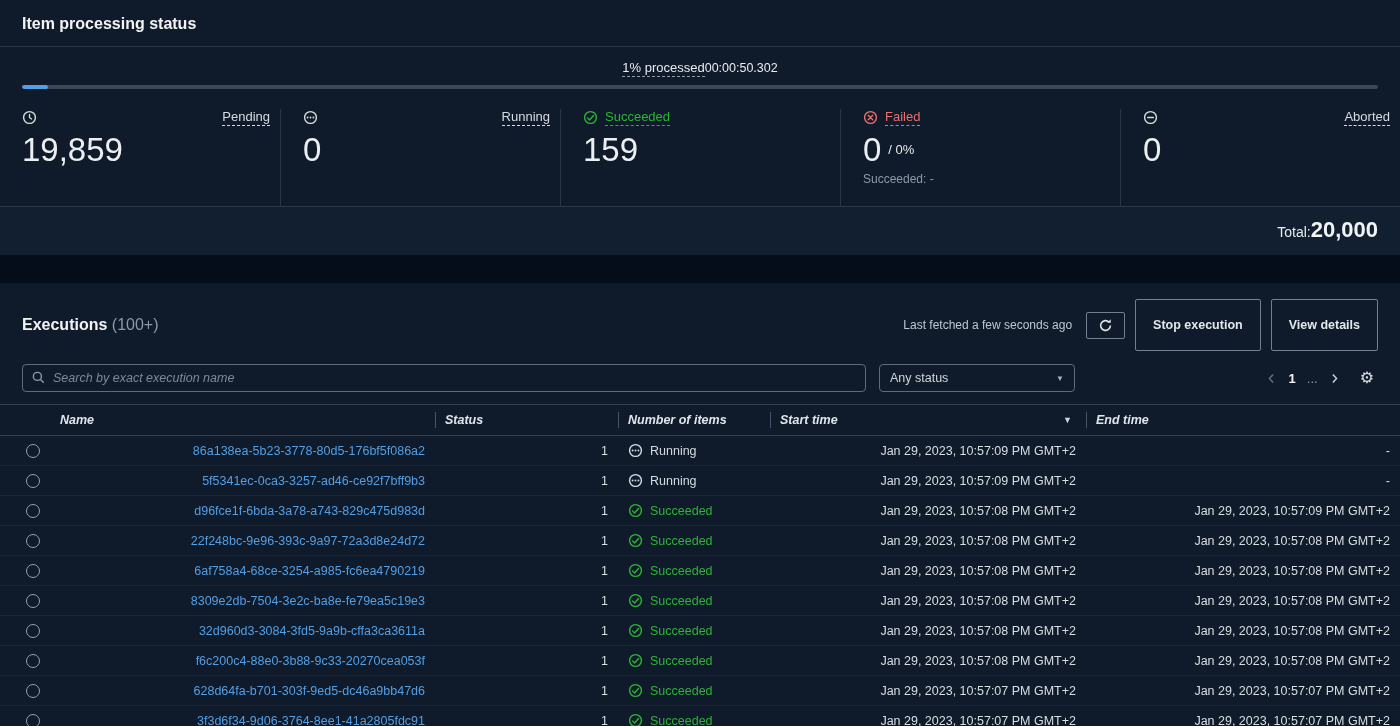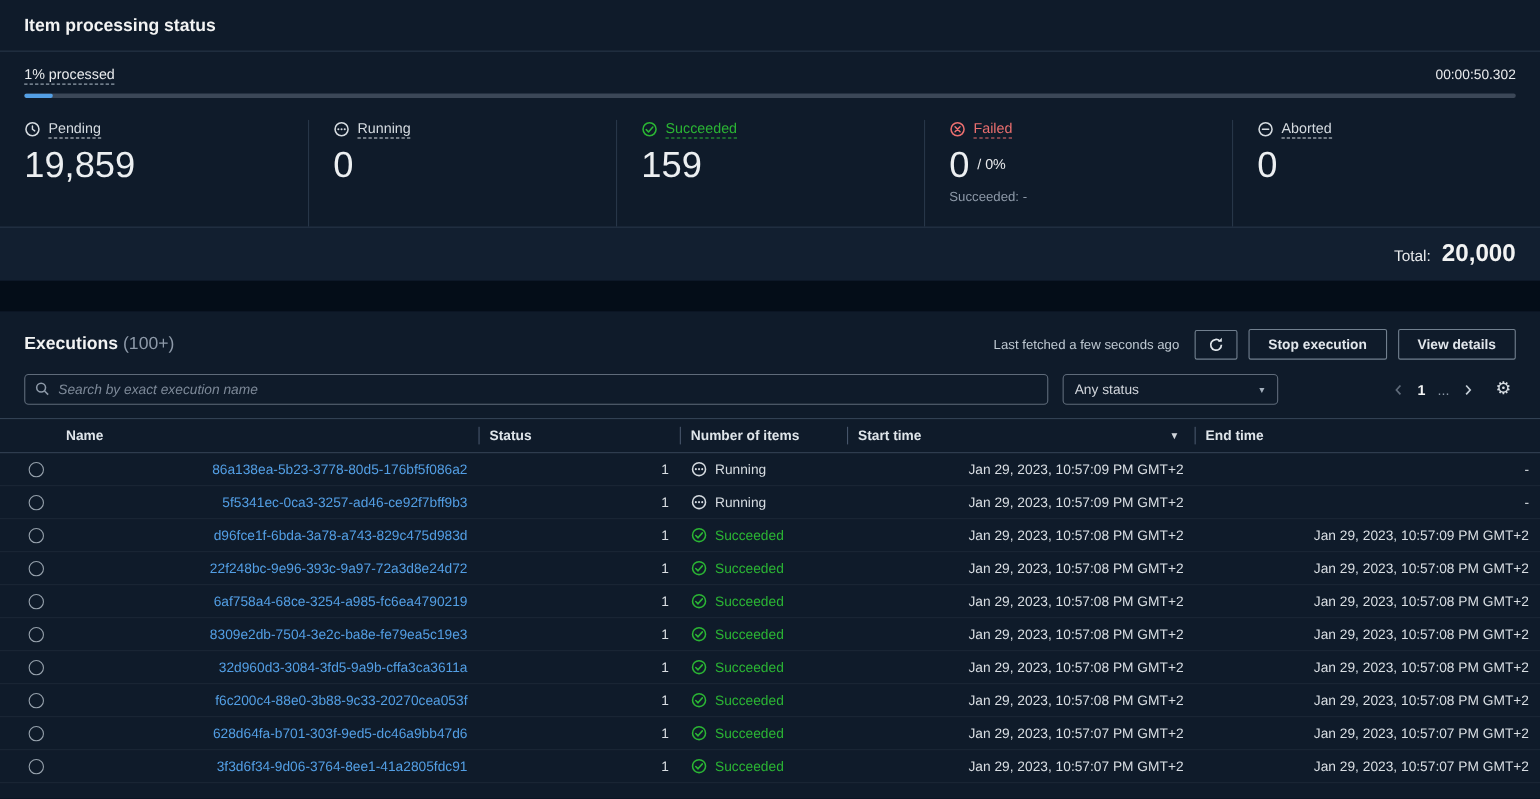--- a/index.html
+++ b/index.html
@@ -26,59 +26,59 @@
     font-family:"Liberation Sans", sans-serif;
     font-size:13px;
   }
   .page{display:flex;flex-direction:column;height:726px;}
   .panel{background:var(--bg-panel);}
 
   
   .status-title-bar{padding:15px 22px 13px;border-bottom:1px solid var(--border-soft);}
   .status-title-bar h2{margin:0;font-size:16px;font-weight:700;color:var(--text-bright);}
   .progress-section{padding:13px 22px 0;}
-  .progress-row{display:flex;justify-content:space-between;align-items:baseline;}
+  .progress-row{display:flex;justify-content:center;align-items:baseline;}
   .progress-label{font-size:13px;color:#e9ebed;border-bottom:1px dashed #93a0ac;padding-bottom:1px;cursor:pointer;}
   .elapsed{font-size:12.5px;color:#e9ebed;}
   .progress-track{margin-top:8px;height:4px;border-radius:2px;background:#3b4757;overflow:hidden;}
   .progress-fill{height:100%;min-width:26px;background:var(--link);border-radius:2px;}
 
   .stats-row{display:grid;grid-template-columns:repeat(5,1fr);margin-top:20px;}
   .stat{padding:0 10px 20px 22px;border-left:1px solid var(--border-soft);}
   .stat:first-child{border-left:none;}
   .stat-label{display:flex;align-items:center;gap:7px;font-size:13px;}
-  .stat-label.neutral{color:#d5dbe0;}
+  .stat-label.neutral{color:#d5dbe0;justify-content:space-between;}
   .stat-label.success{color:var(--success);}
   .stat-label.error{color:var(--error);}
   .stat-label-text{border-bottom:1px dashed currentColor;padding-bottom:1px;cursor:pointer;}
   .ic svg{width:15px;height:15px;display:block;}
   .stat-value{margin-top:6px;font-size:33px;font-weight:300;color:#eceff1;line-height:36px;display:flex;align-items:flex-end;gap:7px;}
   .stat-suffix{font-size:13px;font-weight:400;color:#e9ebed;}
   .stat-threshold{margin-top:4px;font-size:12px;color:var(--text-dim);}
 
   .total-bar{border-top:1px solid var(--border-soft);background:var(--bg-total);
-    padding:10px 22px 12px;display:flex;justify-content:flex-end;align-items:baseline;gap:10px;}
+    padding:10px 22px 12px;display:flex;justify-content:flex-end;align-items:baseline;}
   .total-label{font-size:14px;color:#e9ebed;}
   .total-value{font-size:22px;font-weight:600;color:var(--text-bright);}
 
   
   .executions{margin-top:28px;flex:1;padding-top:14px;}
   .exec-header{display:flex;align-items:center;justify-content:space-between;padding:2px 22px 0;}
   .exec-title{margin:0;font-size:16px;font-weight:700;color:var(--text-bright);}
   .exec-count{color:var(--text-dim);font-weight:400;}
   .exec-actions{display:flex;align-items:center;gap:10px;}
   .last-fetched{font-size:12px;color:#bec8d1;margin-right:4px;}
   .btn{background:transparent;border:1px solid var(--btn-border);color:#e2e7ec;
-    font-size:12.5px;font-weight:700;padding:5px 17px;border-radius:2px;
+    font-size:12.5px;font-weight:700;padding:17px 17px;border-radius:2px;
     font-family:inherit;cursor:pointer;line-height:16px;}
   .icon-btn{padding:5px 11px;display:flex;align-items:center;}
   .icon-btn svg{width:15px;height:15px;}
 
   .filter-row{display:flex;align-items:center;margin:13px 22px 0;gap:13px;}
-  .search-box{position:relative;width:931px;}
+  .search-box{position:relative;width:844px;}
   .search-box input{width:100%;box-sizing:border-box;height:28px;background:var(--bg-panel);
     border:1px solid var(--input-border);border-radius:4px;color:var(--text);
     font-size:12.5px;padding:0 10px 0 30px;font-family:inherit;}
   .search-box input::placeholder{color:#7d8998;font-style:italic;}
   .search-icon{position:absolute;left:9px;top:6px;color:var(--text-dim);}
   .search-icon svg{width:15px;height:15px;display:block;}
   .select{width:196px;height:28px;box-sizing:border-box;border:1px solid var(--input-border);
     border-radius:4px;display:flex;align-items:center;justify-content:space-between;
     padding:0 10px;font-size:12.5px;color:var(--text);cursor:pointer;background:var(--bg-panel);}
   .select-caret{font-size:8px;color:#a4b0bd;}
@@ -90,21 +90,21 @@
   .page-num{font-size:13px;font-weight:700;color:var(--text-bright);padding:0 6px;cursor:pointer;background:none;border:none;font-family:inherit;}
   .page-ellipsis{color:var(--text-dim);font-size:13px;padding:0 5px;}
   .gear-btn{background:none;border:none;color:#d7dde3;font-size:16px;margin-left:10px;
     cursor:pointer;padding:0 4px;font-family:inherit;line-height:1;}
 
   
   .table{margin-top:12px;font-size:12.5px;}
   .thead,.trow{display:grid;grid-template-columns:50px 385px 183px 152px 316px 1fr;align-items:center;}
   .thead{border-top:1px solid var(--border-strong);border-bottom:1px solid var(--border-strong);
     color:#dfe5ea;font-weight:700;}
-  .th{padding:8px 10px;position:relative;cursor:pointer;}
+  .th{padding:8px 10px;position:relative;cursor:pointer;font-style:italic;}
   .th.sel{cursor:default;}
   .th-divider::before{content:"";position:absolute;left:0;top:7px;bottom:7px;width:1px;background:#46556a;}
   .th-sort{display:flex;align-items:center;justify-content:space-between;}
   .sort-caret{font-size:9px;color:var(--text);margin-right:4px;}
   .trow{border-bottom:1px solid var(--border-row);height:29px;}
   .td{padding:0 10px;white-space:nowrap;overflow:hidden;text-overflow:ellipsis;color:#d9dee3;text-align:right;}
   .td.sel{padding-left:20px;line-height:0;}
   .radio{width:14px;height:14px;border-radius:50%;border:1.5px solid #95a0ab;
     display:inline-block;box-sizing:border-box;cursor:pointer;background:transparent;}
   .exec-link{color:var(--link);text-decoration:none;cursor:pointer;}

